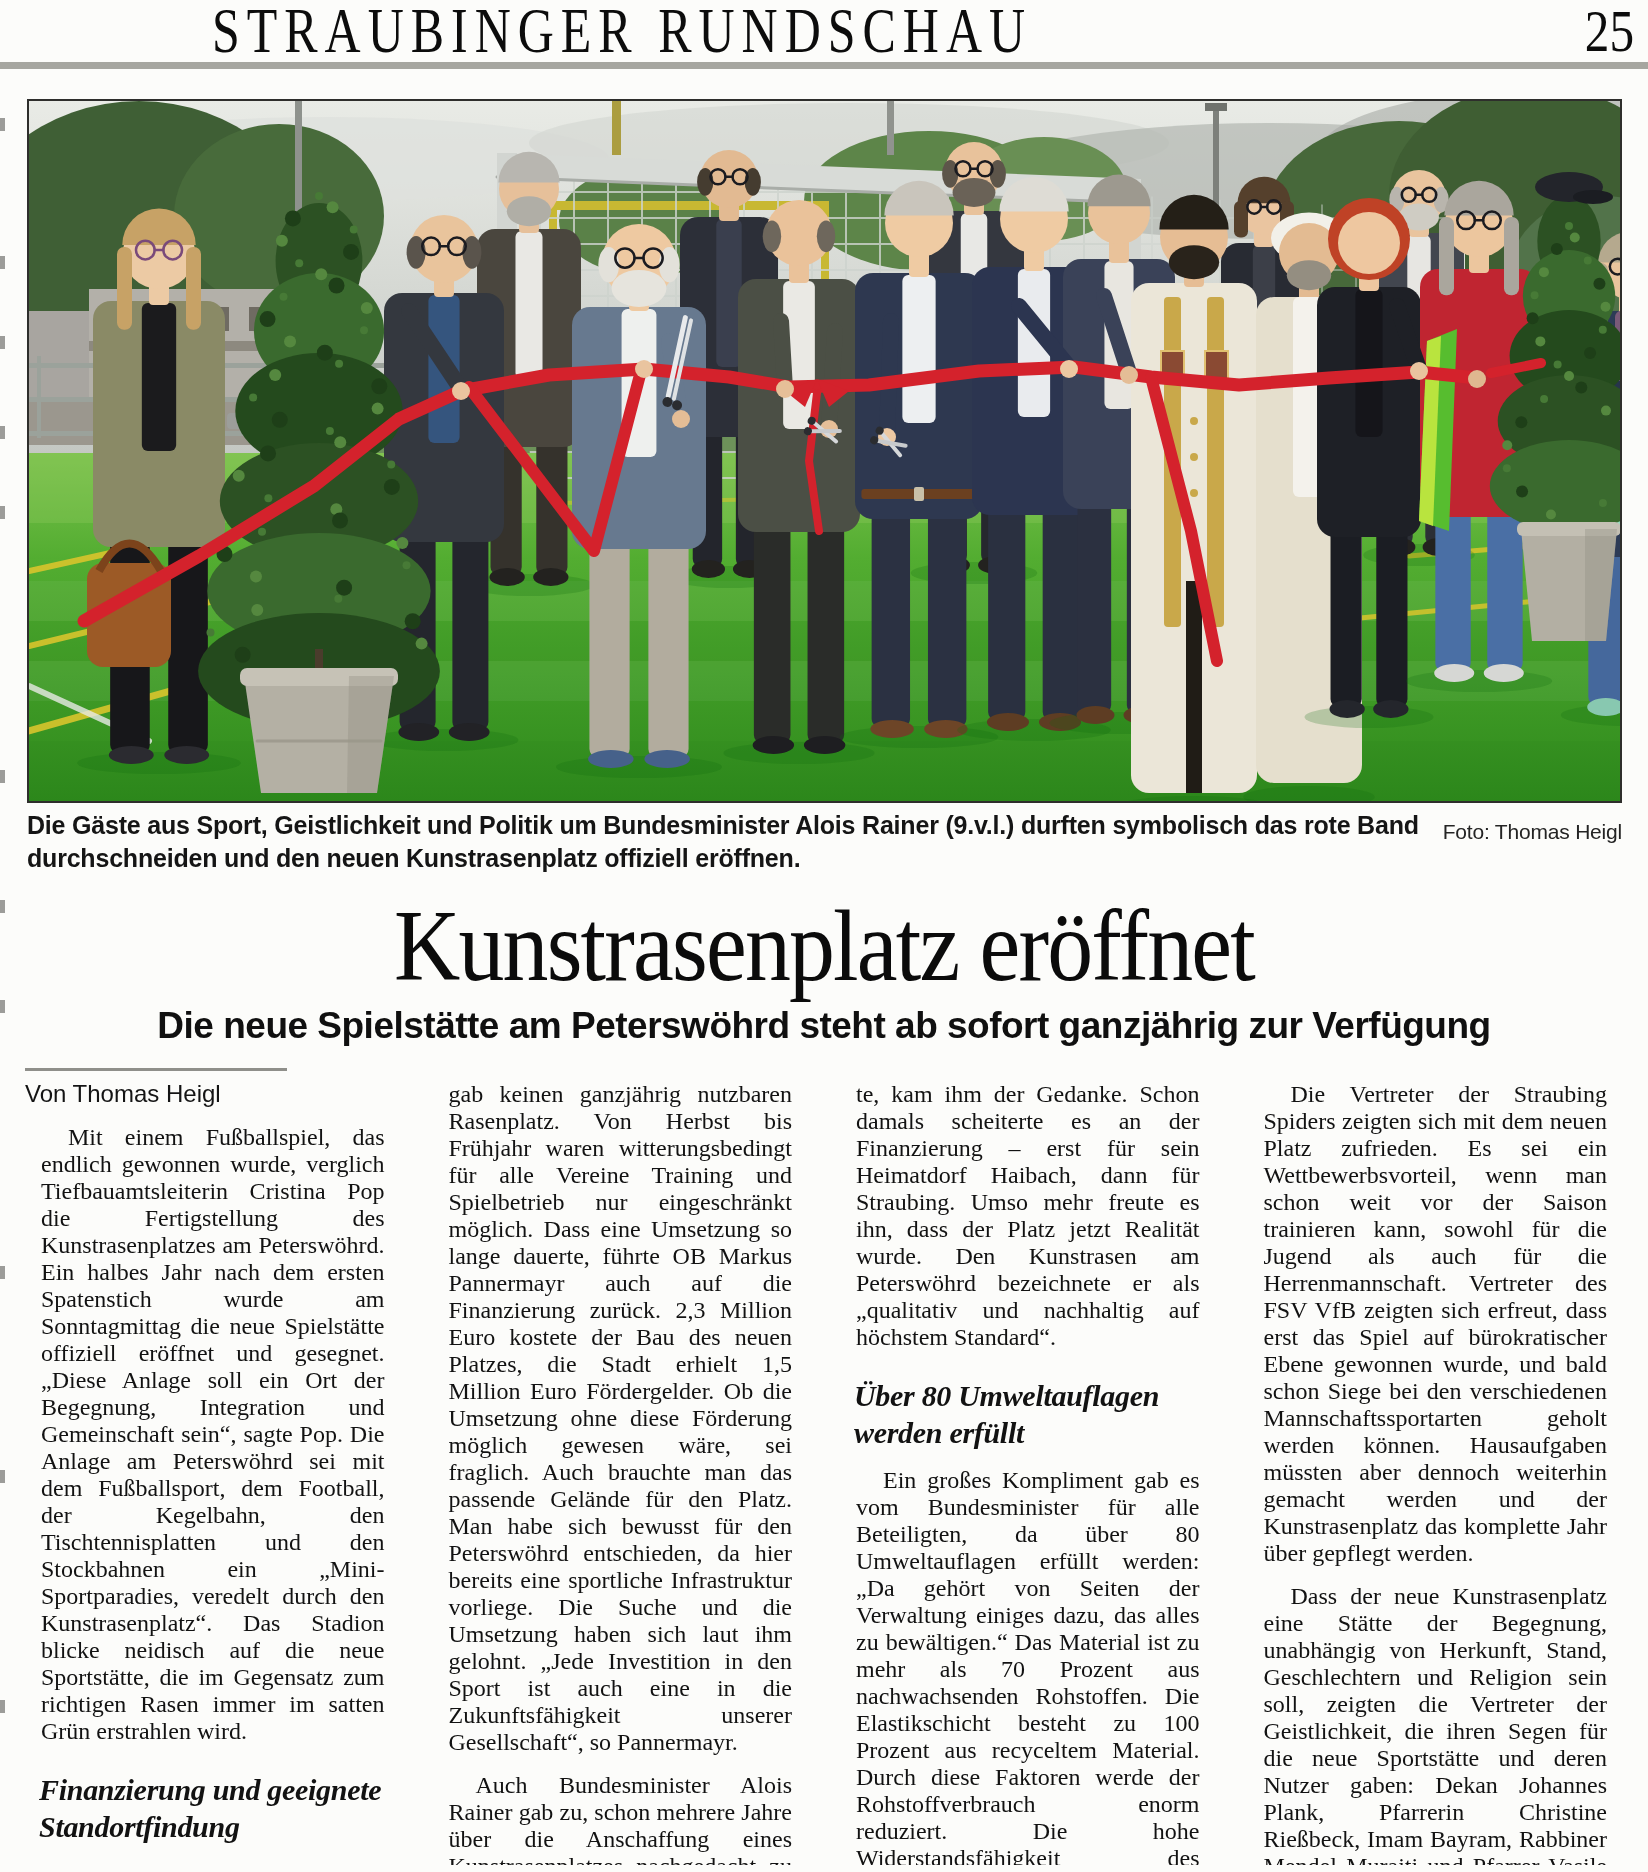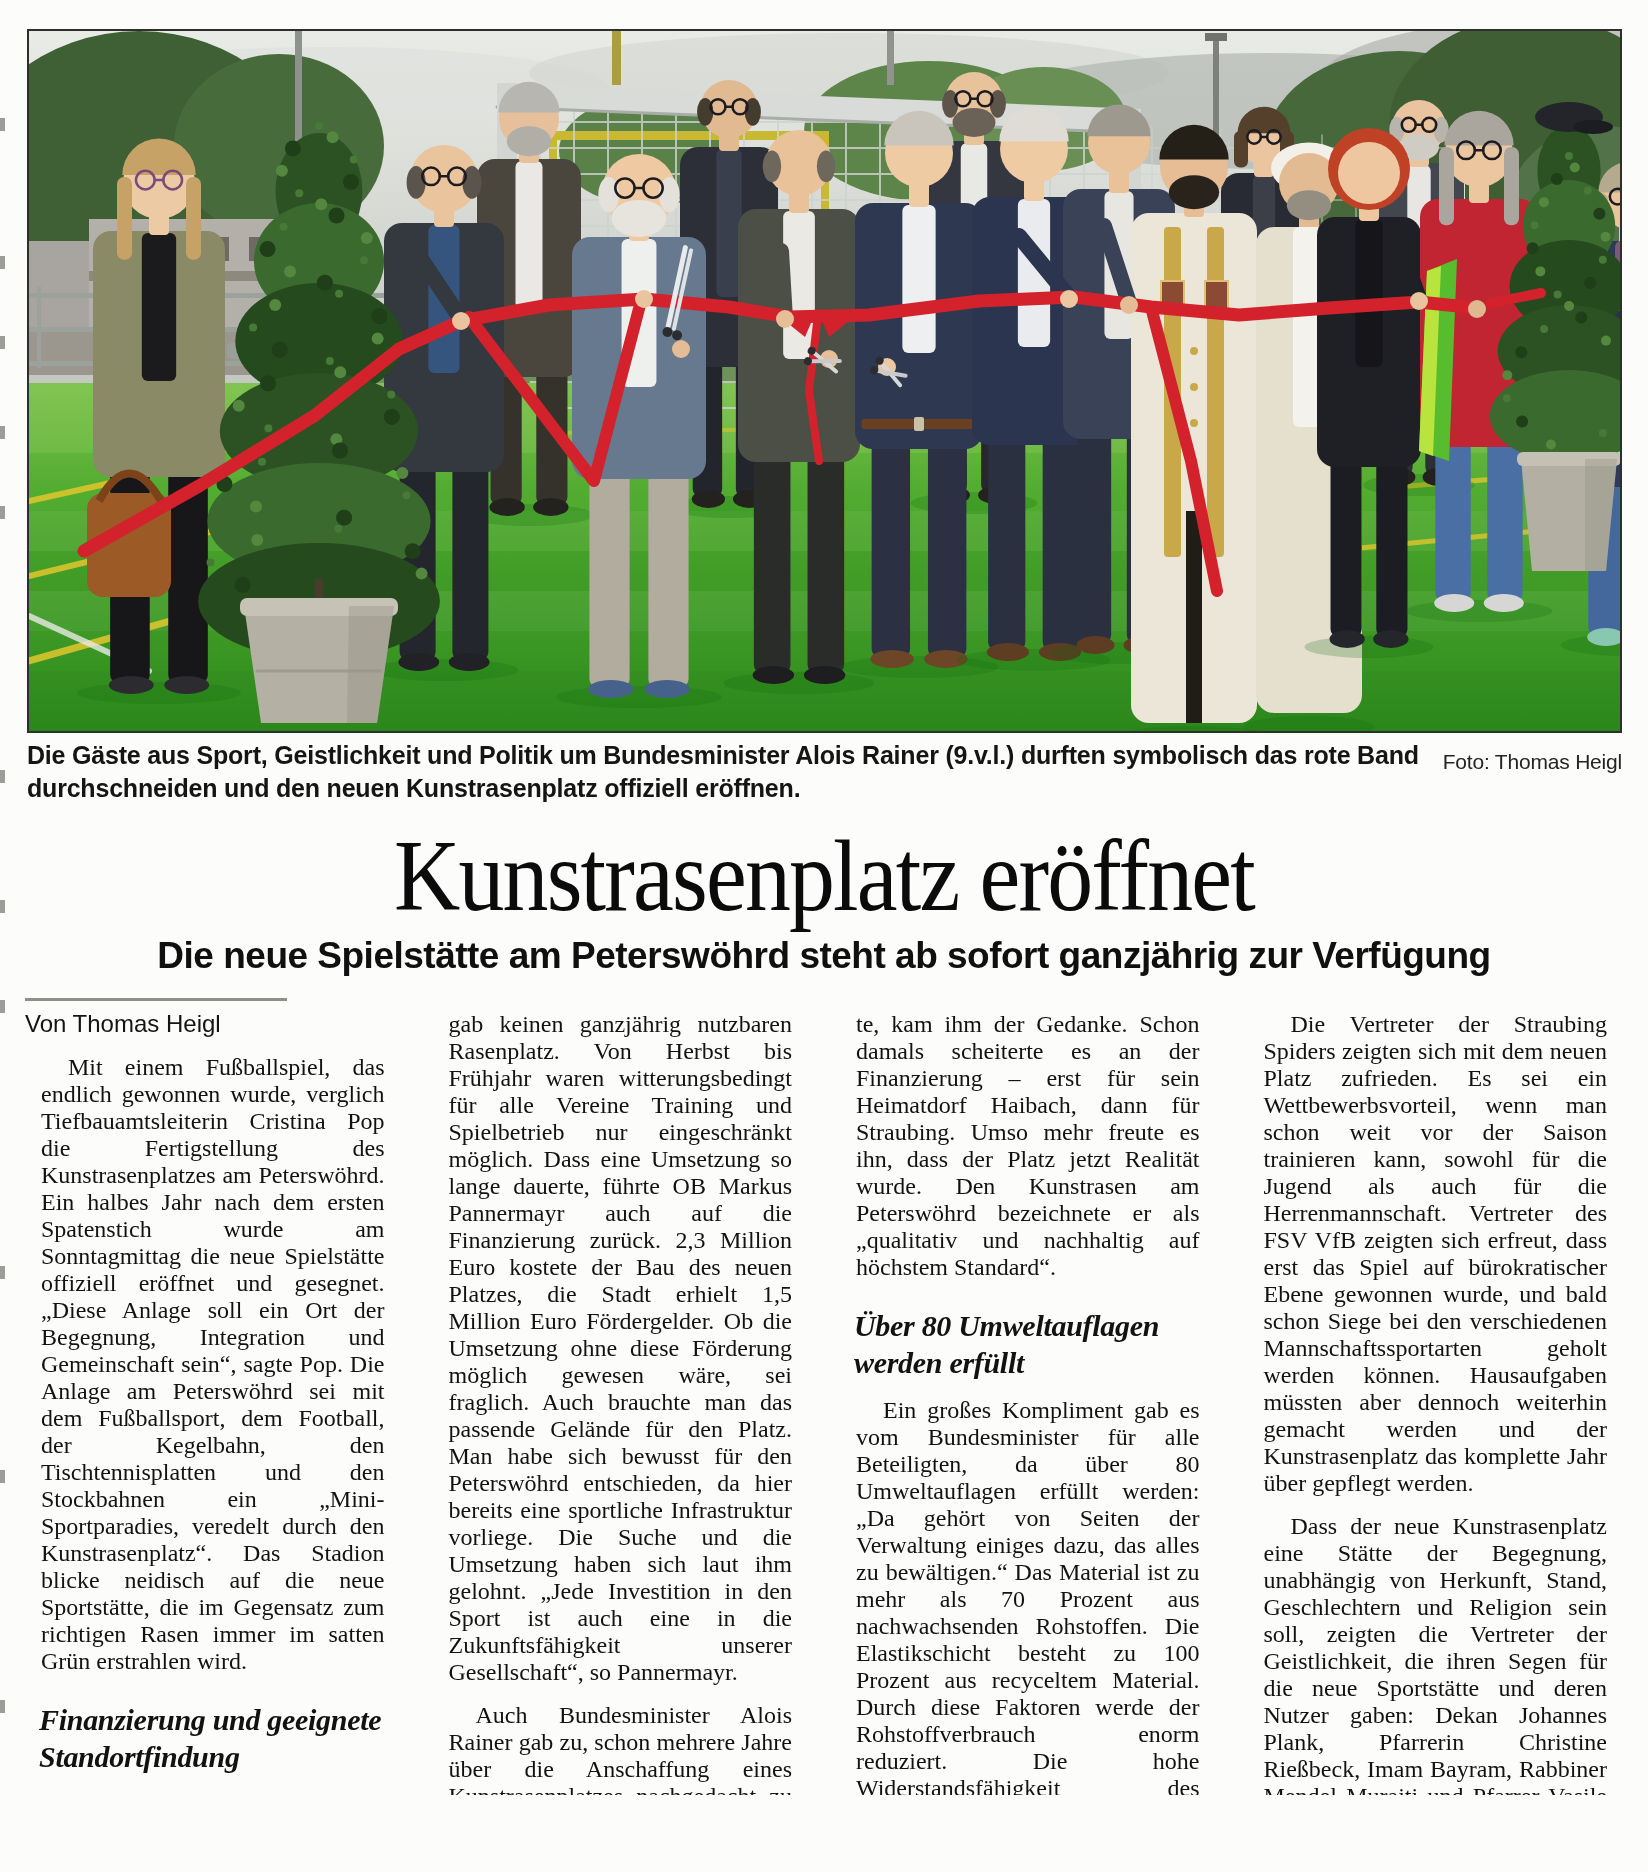--- a/index.html
+++ b/index.html
@@ -52,20 +52,25 @@
   <div class="edge-mark" style="top:336px"></div>
   <div class="edge-mark" style="top:426px"></div>
   <div class="edge-mark" style="top:506px"></div>
   <div class="edge-mark" style="top:770px"></div>
   <div class="edge-mark" style="top:900px"></div>
   <div class="edge-mark" style="top:1000px"></div>
   <div class="edge-mark" style="top:1266px"></div>
   <div class="edge-mark" style="top:1470px"></div>
   <div class="edge-mark" style="top:1700px"></div>
 
+  <header class="masthead">
+    <div class="masthead-title">STRAUBINGER RUNDSCHAU</div>
+    <div class="page-number">25</div>
+    <div class="header-rule" id="header-rule" style="background: rgb(166, 166, 160);"></div>
+  </header>
 
   <figure class="news-photo">
     <svg id="photo-svg" viewBox="0 0 1591 700" preserveAspectRatio="none">
         <defs>
           <linearGradient id="skyG" x1="0" y1="0" x2="0" y2="1">
             <stop offset="0%" stop-color="#e9ebe6"></stop>
             <stop offset="100%" stop-color="#c2c6c1"></stop>
           </linearGradient>
           <linearGradient id="turfG" x1="0" y1="0" x2="0" y2="1">
             <stop offset="0%" stop-color="#7cc24d"></stop>

